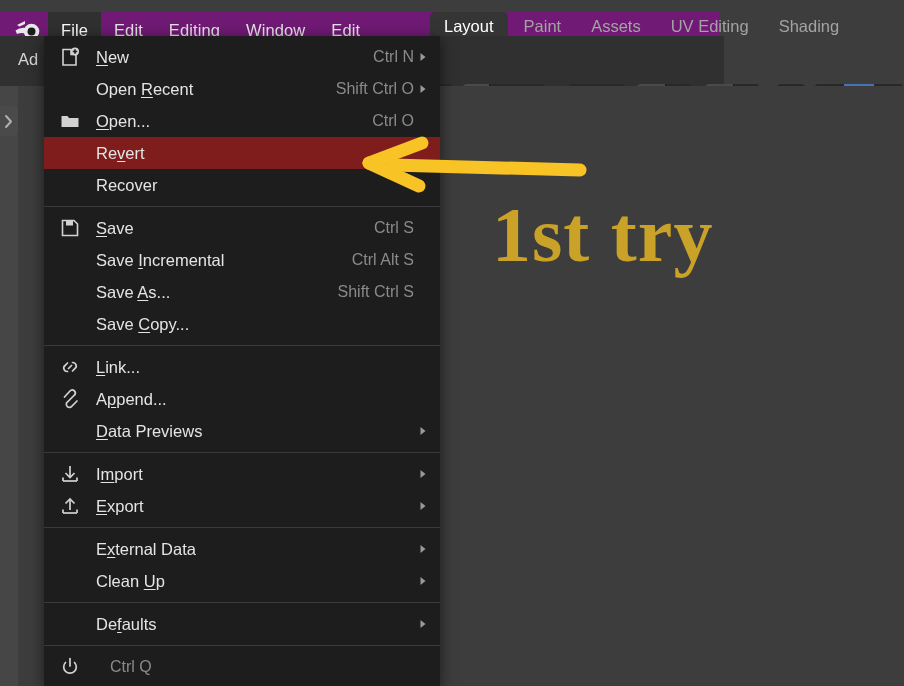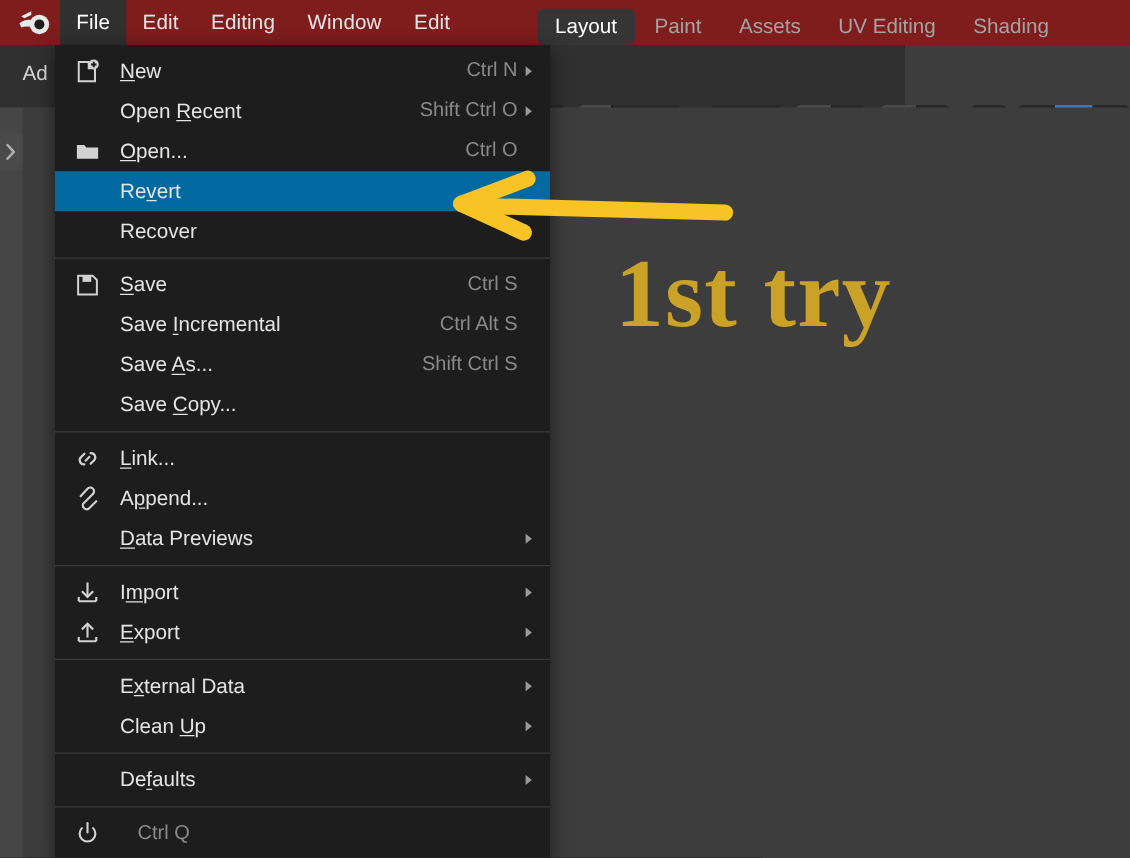--- a/index.html
+++ b/index.html
@@ -6,36 +6,36 @@
   html, body {
     width:904px; height:686px;
     background:#1d1d1d;
     font-family:"Liberation Sans", sans-serif;
     overflow:hidden;
   }
   #app { position:relative; width:904px; height:686px; background:#3d3d3d; }
 
   
   .topbar {
-    position:absolute; left:0; top:0; width:904px; height:36px;
-    background:#7f1d1d;
+    position:absolute; left:0; top:12px; width:720px; height:36px;
+    background:#701a75;
   }
   .blender-logo {
     position:absolute; left:12px; top:6px; width:34px; height:24px;
     display:flex; align-items:center; justify-content:center;
   }
   .menu-bar { position:absolute; left:48px; top:0; height:36px; display:flex; align-items:stretch; }
   .menu-btn {
     display:flex; align-items:center; padding:0 13px;
     color:#e5e5e5; font-size:16.5px; letter-spacing:.1px;
     white-space:nowrap; cursor:default;
   }
   .menu-btn.active { background:#303030; color:#ffffff; }
 
-  .ws-tabs { position:absolute; left:430px; top:0; height:36px; display:flex; align-items:flex-end; }
+  .ws-tabs { position:absolute; left:430px; top:0; height:36px; display:flex; align-items:flex-start; }
   .ws-tab {
     padding:5px 14px; margin-right:2px; border-radius:5px;
     color:#a3a3a3; font-size:16.5px; white-space:nowrap; cursor:default;
   }
   .ws-tab.active { background:#353535; color:#ffffff; }
 
   
   .subheader {
     position:absolute; left:0; top:36px; width:724px; height:50px;
     background:#303030;
@@ -80,21 +80,21 @@
     position:absolute; left:44px; top:36px; width:396px;
     background:#1d1d1d;
     box-shadow:0 3px 14px rgba(0,0,0,.55);
     padding:5px 0 4px 0;
     z-index:50;
   }
   .mi {
     position:relative; display:flex; align-items:center;
     height:32px; padding:0 10px 0 0; cursor:default;
   }
-  .mi.hl { background:#0369a1; }
+  .mi.hl { background:#7f1d1d; }
   .mi-icon {
     width:52px; min-width:52px; height:32px;
     display:flex; align-items:center; justify-content:center;
   }
   .mi-label {
     flex:1; color:#e4e4e4; font-size:16.5px; white-space:nowrap;
   }
   .mi-label u { text-decoration:underline; text-underline-offset:2px; }
   .mi-short {
     color:#8a8a8a; font-size:16px; white-space:nowrap; padding-left:14px;

